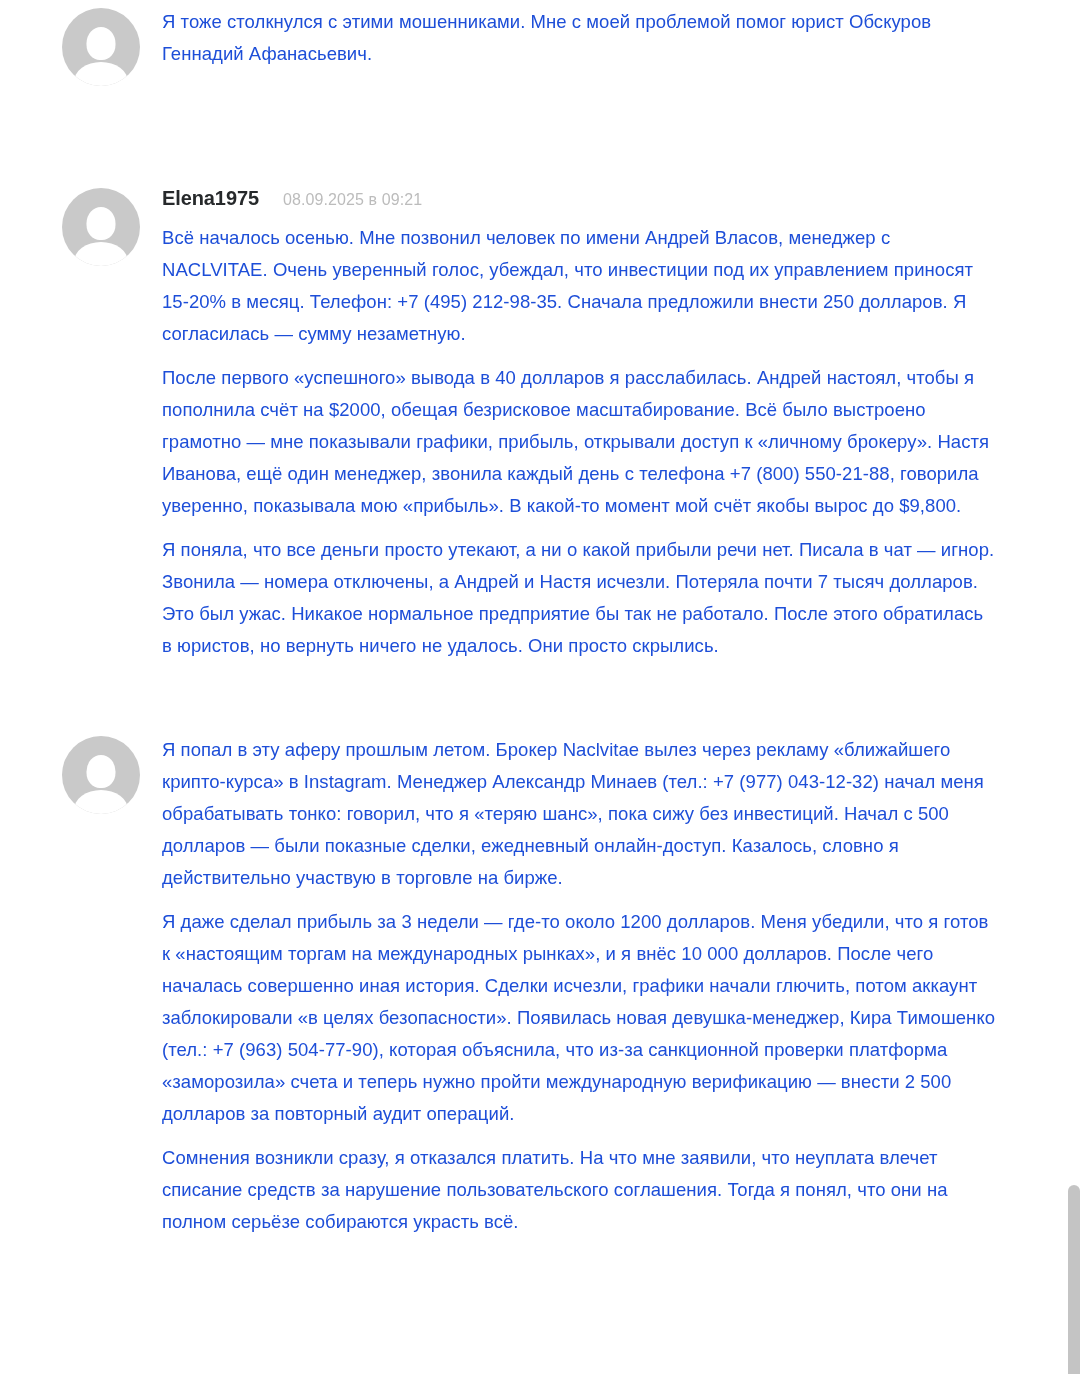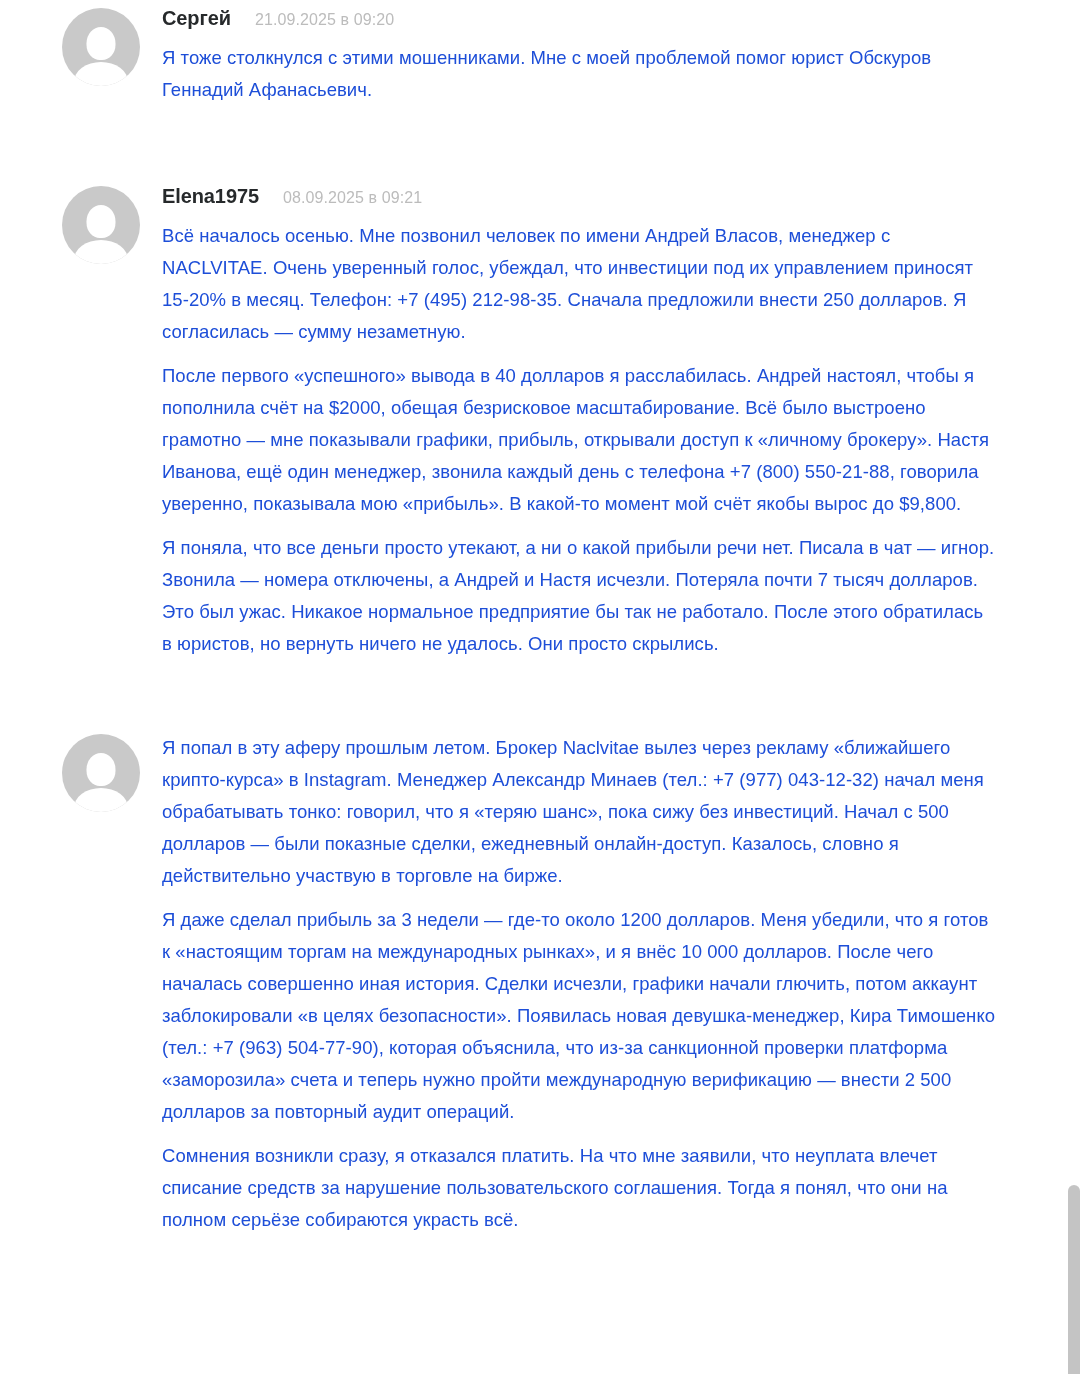--- a/index.html
+++ b/index.html
@@ -23,21 +23,21 @@
     padding: 0;
     margin: 0;
   }
 
   .comment {
     display: flex;
     align-items: flex-start;
     padding: 0 40px 0 0;
   }
   .comment-1 { margin-top: 6px; }
-  .comment-2 { margin-top: 78px; }
+  .comment-2 { margin-top: 100px; }
   .comment-3 { margin-top: 72px; }
 
   .avatar-col {
     width: 162px;
     flex: 0 0 162px;
     display: flex;
     justify-content: flex-start;
     padding-left: 62px;
     padding-top: 2px;
   }
@@ -134,24 +134,20 @@
 <div class="comments-list">
 
   <article class="comment comment-1">
     <div class="avatar-col">
       <div class="avatar">
         <span class="head"></span>
         <span class="body"></span>
       </div>
     </div>
     <div class="comment-body">
-      <div class="comment-head">
-        <span class="author">Сергей</span>
-        <span class="timestamp">21.09.2025 в 09:20</span>
-      </div>
       <p>Я тоже столкнулся с этими мошенниками. Мне с моей проблемой помог юрист Обскуров Геннадий Афанасьевич.</p>
     </div>
   </article>
 
   <article class="comment comment-2">
     <div class="avatar-col">
       <div class="avatar">
         <span class="head"></span>
         <span class="body"></span>
       </div>

